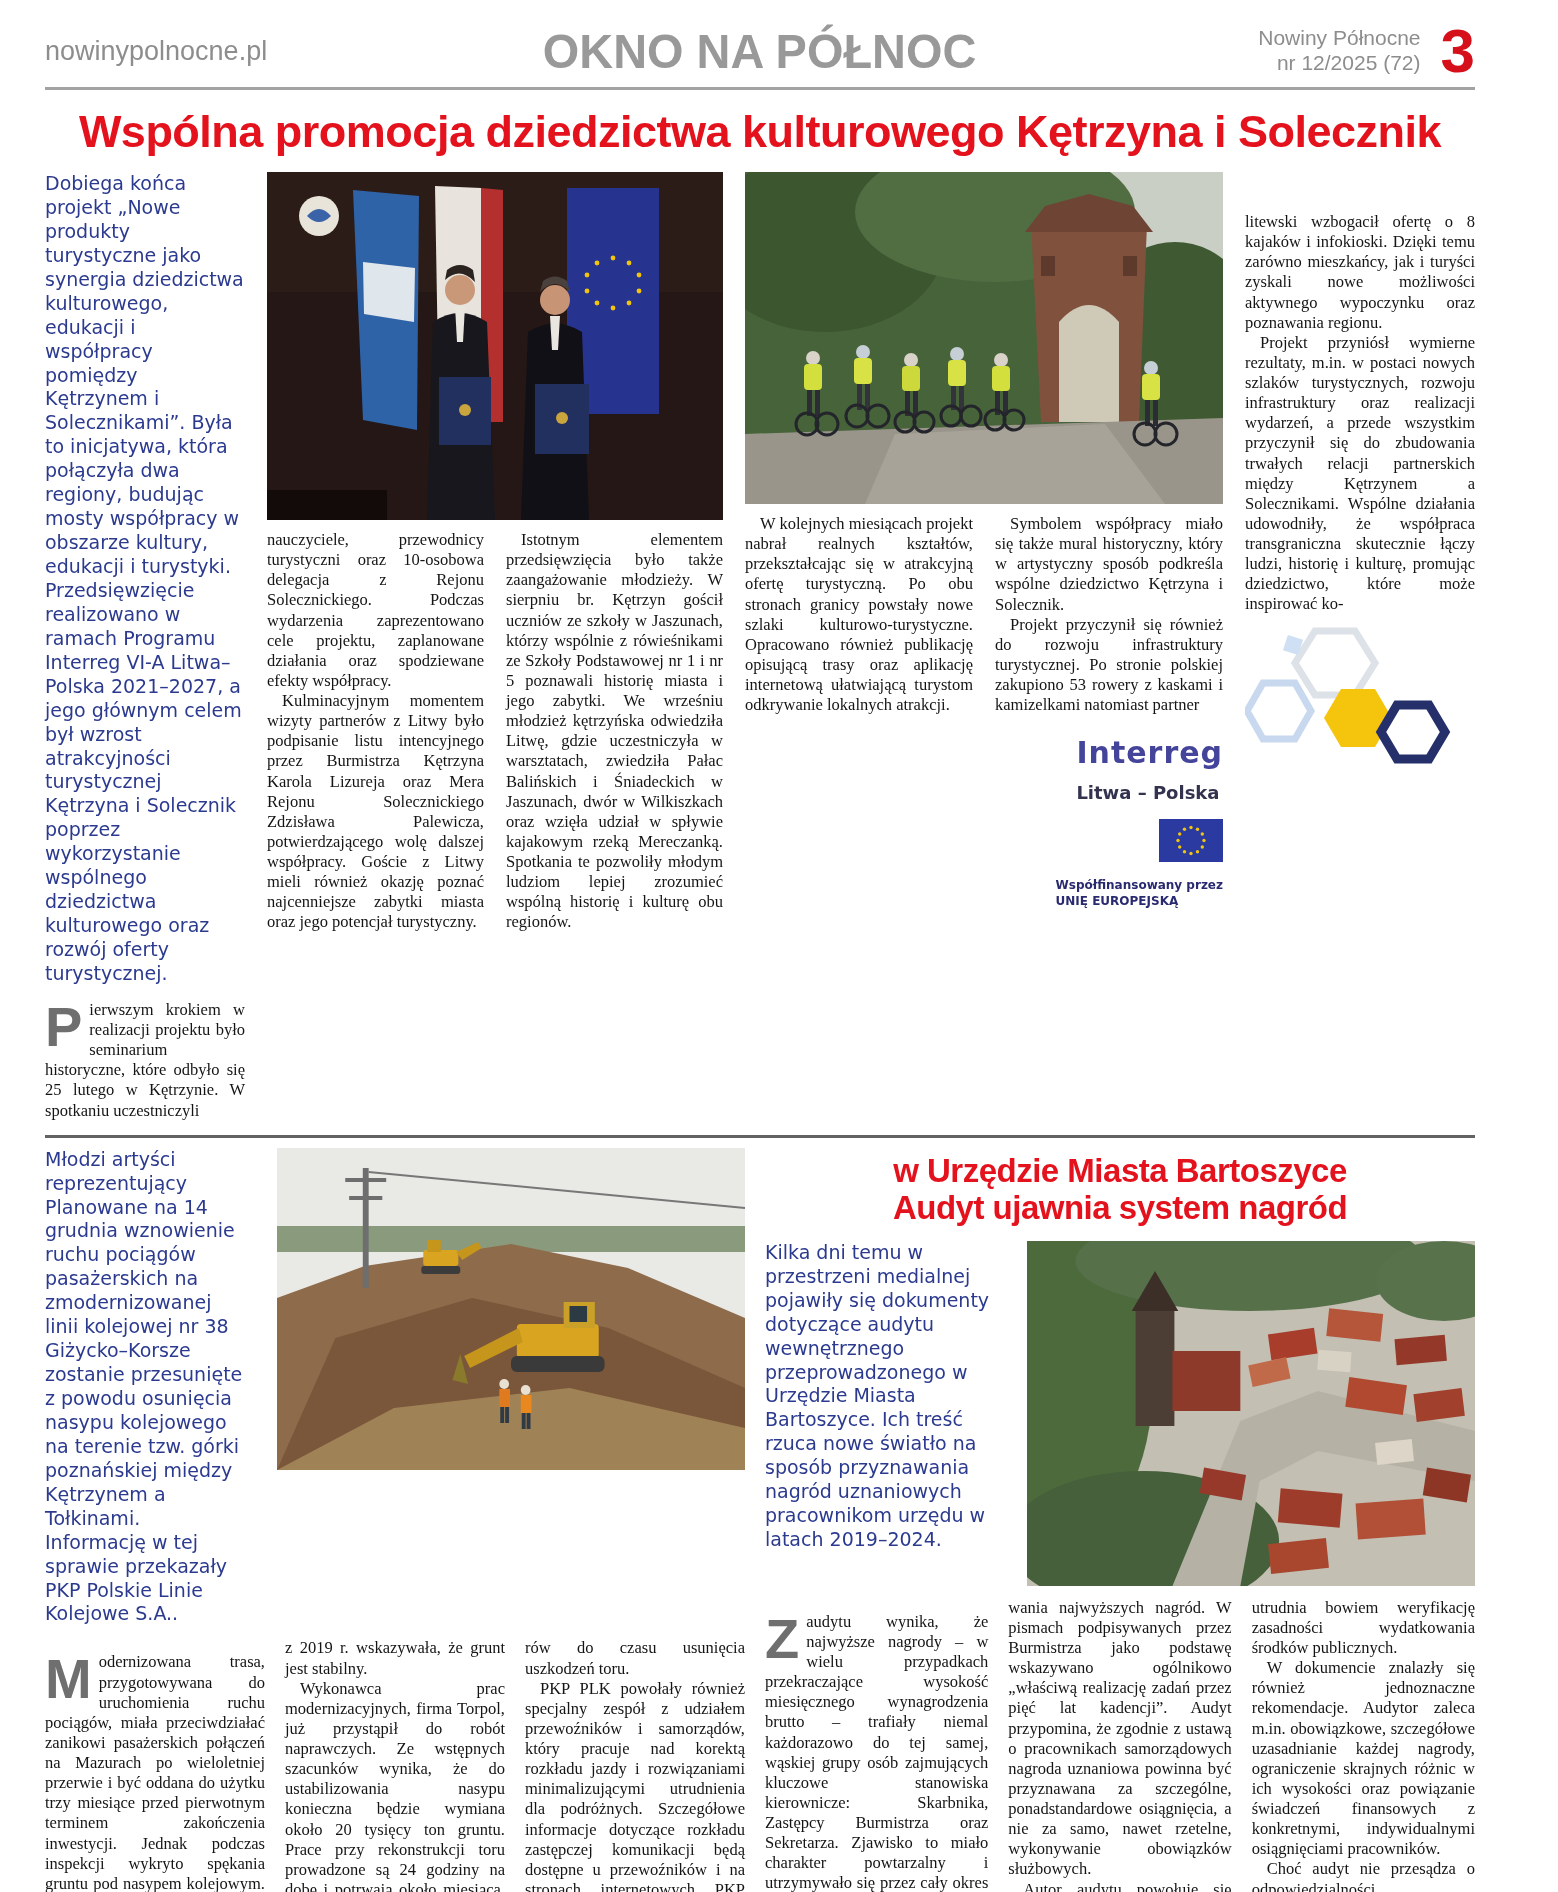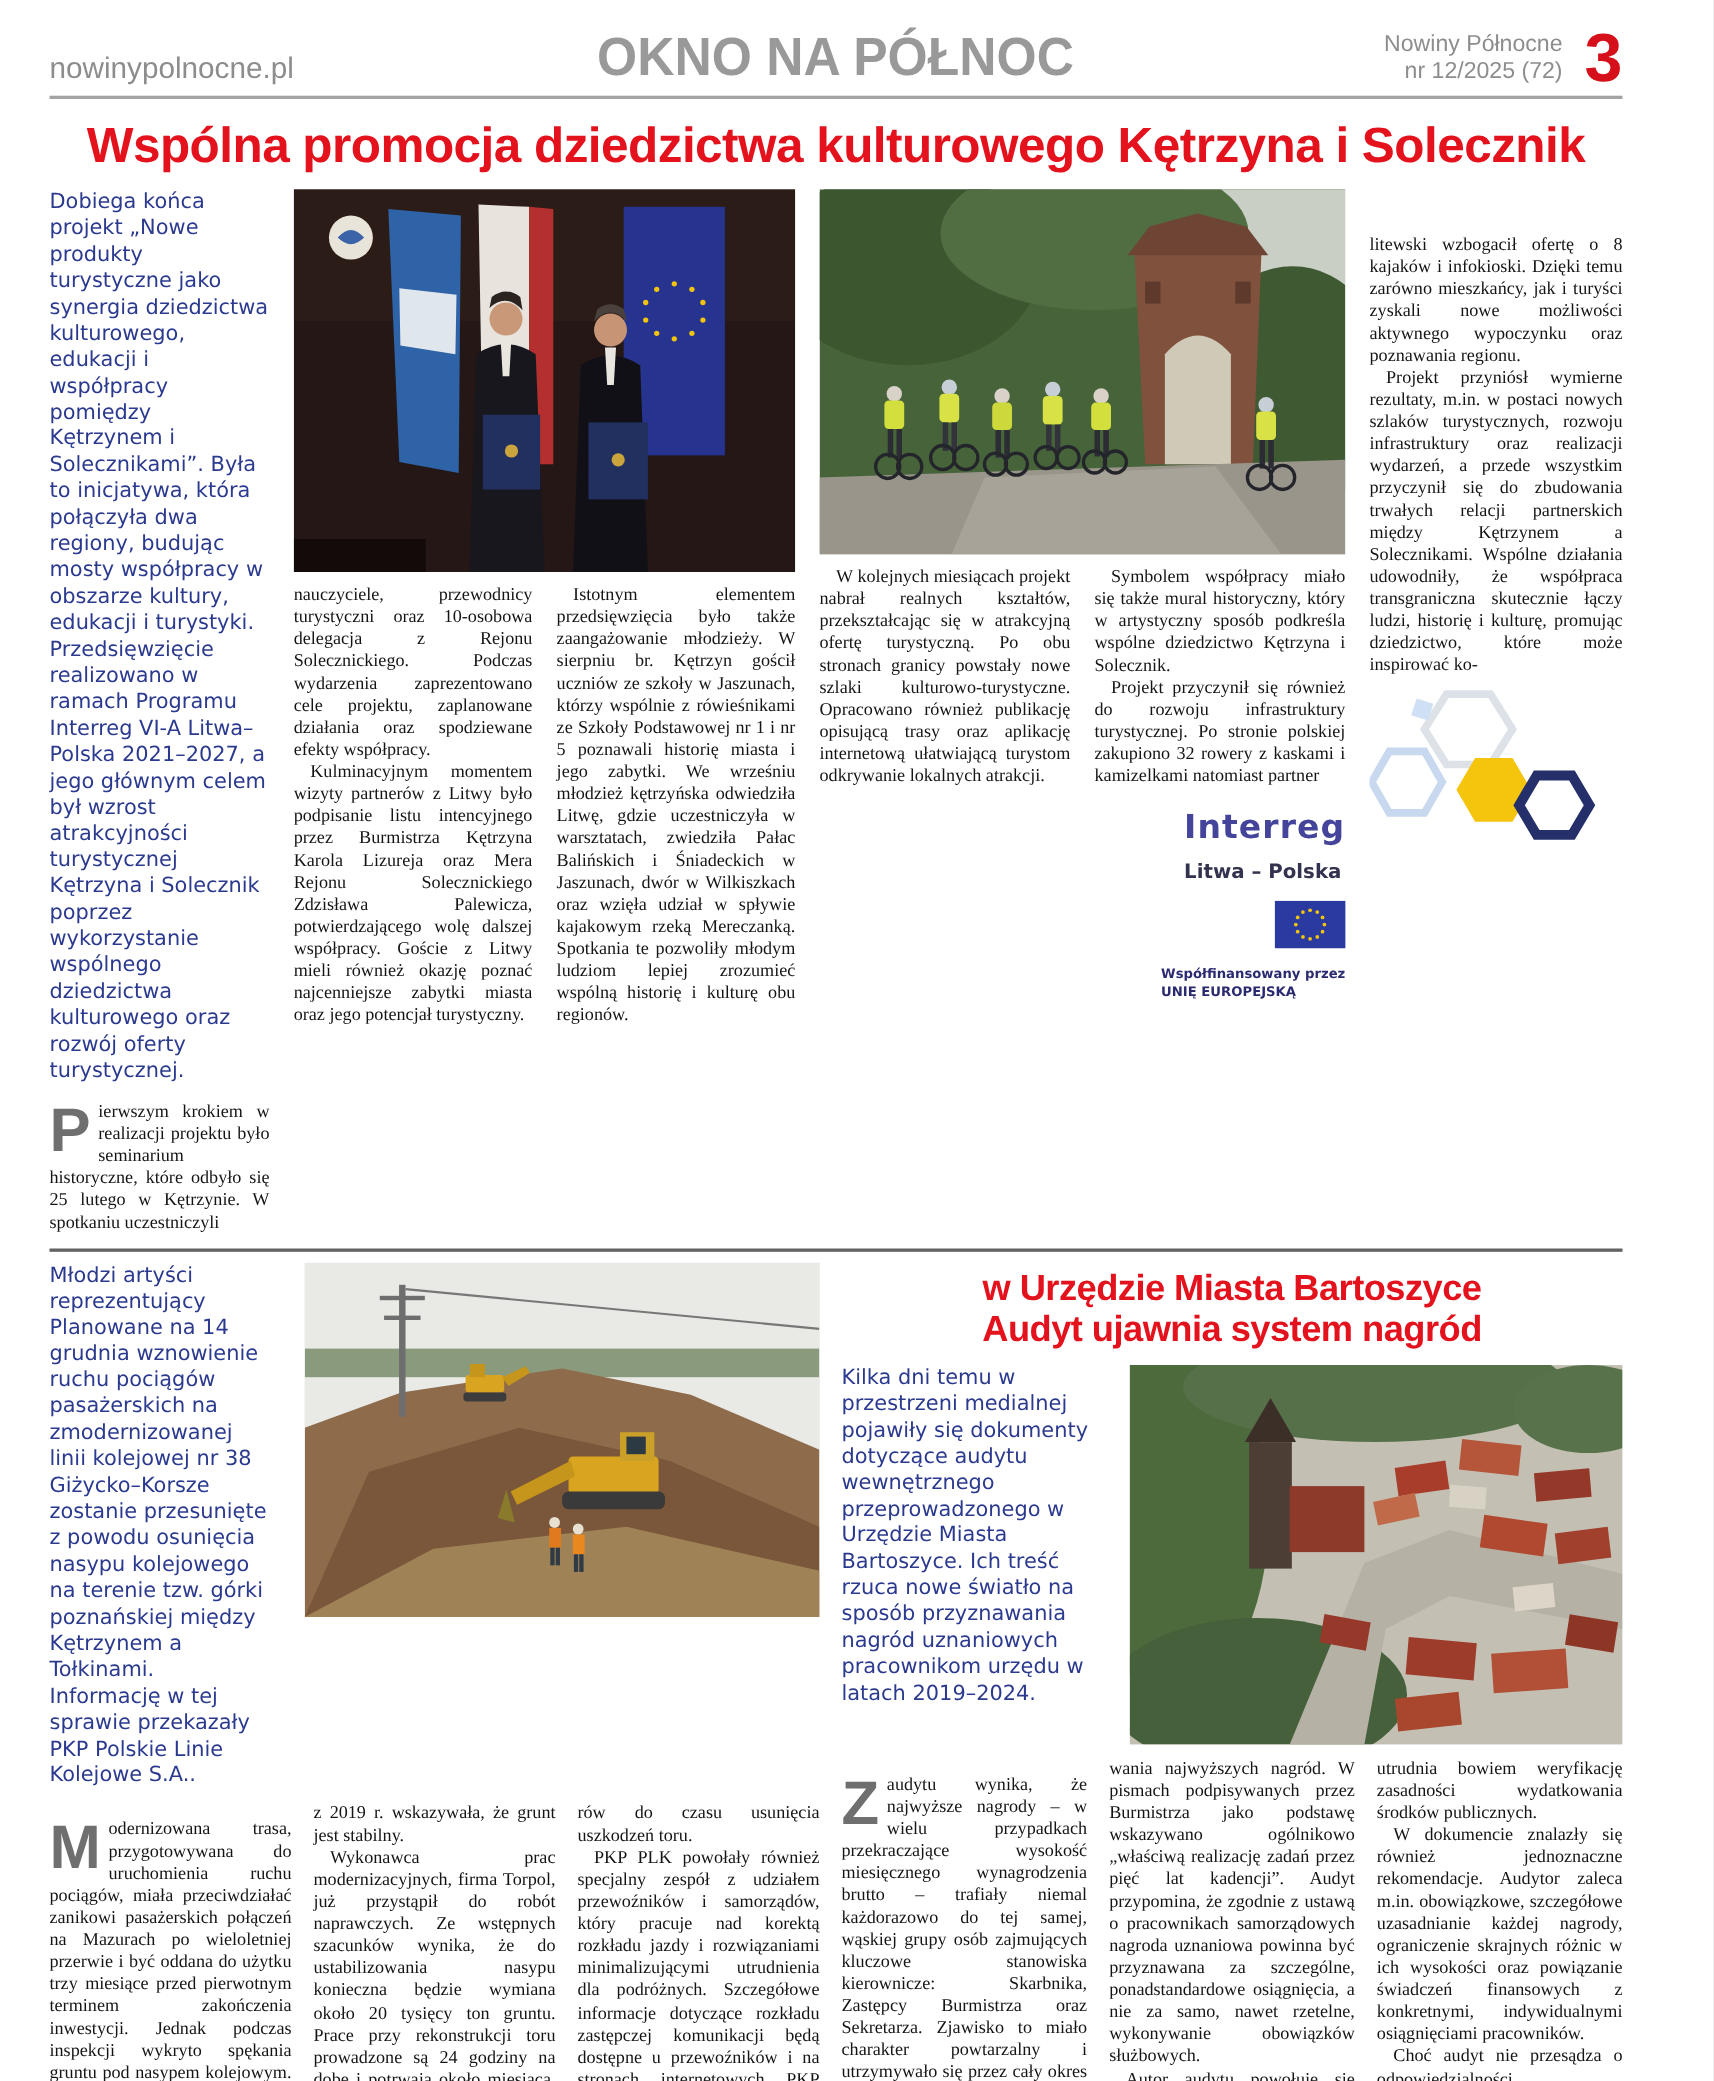--- a/index.html
+++ b/index.html
@@ -1,19 +1,19 @@
 <!DOCTYPE html>
 <html><head>
 <meta charset="utf-8">
 <style>
   html,body{margin:0;padding:0;background:#cfcfcf;}
   .page{width:1558px;height:1892px;margin:0 auto;background:#ffffff;box-sizing:border-box;
         padding:24px 83px 16px 45px;overflow:hidden;font-family:"Liberation Serif",serif;color:#141414;}
   
-  .hdr{display:flex;align-items:flex-end;border-bottom:3px solid #a3a3a3;padding-bottom:9px;}
+  .hdr{display:flex;align-items:center;border-bottom:3px solid #a3a3a3;padding-bottom:9px;}
   .hdr-left{width:330px;flex:none;}
   .site{font-family:"Liberation Sans",sans-serif;font-size:27px;color:#8d8d8d;text-decoration:none;display:inline-block;}
   .hdr-center{flex:1;text-align:center;}
   .masthead{font-family:"Liberation Sans",sans-serif;font-weight:bold;font-size:46px;color:#999999;
             letter-spacing:0px;display:inline-block;transform:scale(1.02,1.06);}
   .hdr-right{width:330px;flex:none;display:flex;align-items:flex-end;justify-content:flex-end;}
   .issue{font-family:"Liberation Sans",sans-serif;font-size:21px;color:#8d8d8d;text-align:right;line-height:1.18;}
   .pageno{font-family:"Liberation Sans",sans-serif;font-weight:bold;font-size:62px;color:#d6101b;line-height:0.78;margin-left:20px;}
   
   h1.main{font-family:"Liberation Sans",sans-serif;font-weight:bold;font-size:45px;color:#e3121c;
@@ -216,21 +216,21 @@
             </g>
           </g>
         </svg>
       </div>
       <div class="cols2 bodytext">
         <div>
           <p class="ind">W kolejnych miesiącach projekt nabrał realnych kształtów, przekształcając się w atrakcyjną ofertę turystyczną. Po obu stronach granicy powstały nowe szlaki kulturowo-turystyczne. Opracowano również publikację opisującą trasy oraz aplikację internetową ułatwiającą turystom odkrywanie lokalnych atrakcji.</p>
         </div>
         <div>
           <p class="ind">Symbolem współpracy miało się także mural historyczny, który w artystyczny sposób podkreśla wspólne dziedzictwo Kętrzyna i Solecznik.</p>
-          <p class="ind">Projekt przyczynił się również do rozwoju infrastruktury turystycznej. Po stronie polskiej zakupiono 32 rowery z kaskami i kamizelkami natomiast partner</p>
+          <p class="ind">Projekt przyczynił się również do rozwoju infrastruktury turystycznej. Po stronie polskiej zakupiono 53 rowery z kaskami i kamizelkami natomiast partner</p>
         </div>
       </div>
       <div class="interreg">
         <div>
           <div class="iw-brand">Interreg</div>
           <div class="iw-prog">Litwa – Polska</div>
         </div>
         <div class="eu-flag">
           <svg viewBox="0 0 64 43" style="width:64px;height:43px;display:block">
             <rect width="64" height="43" fill="#2a3aa0"></rect>

